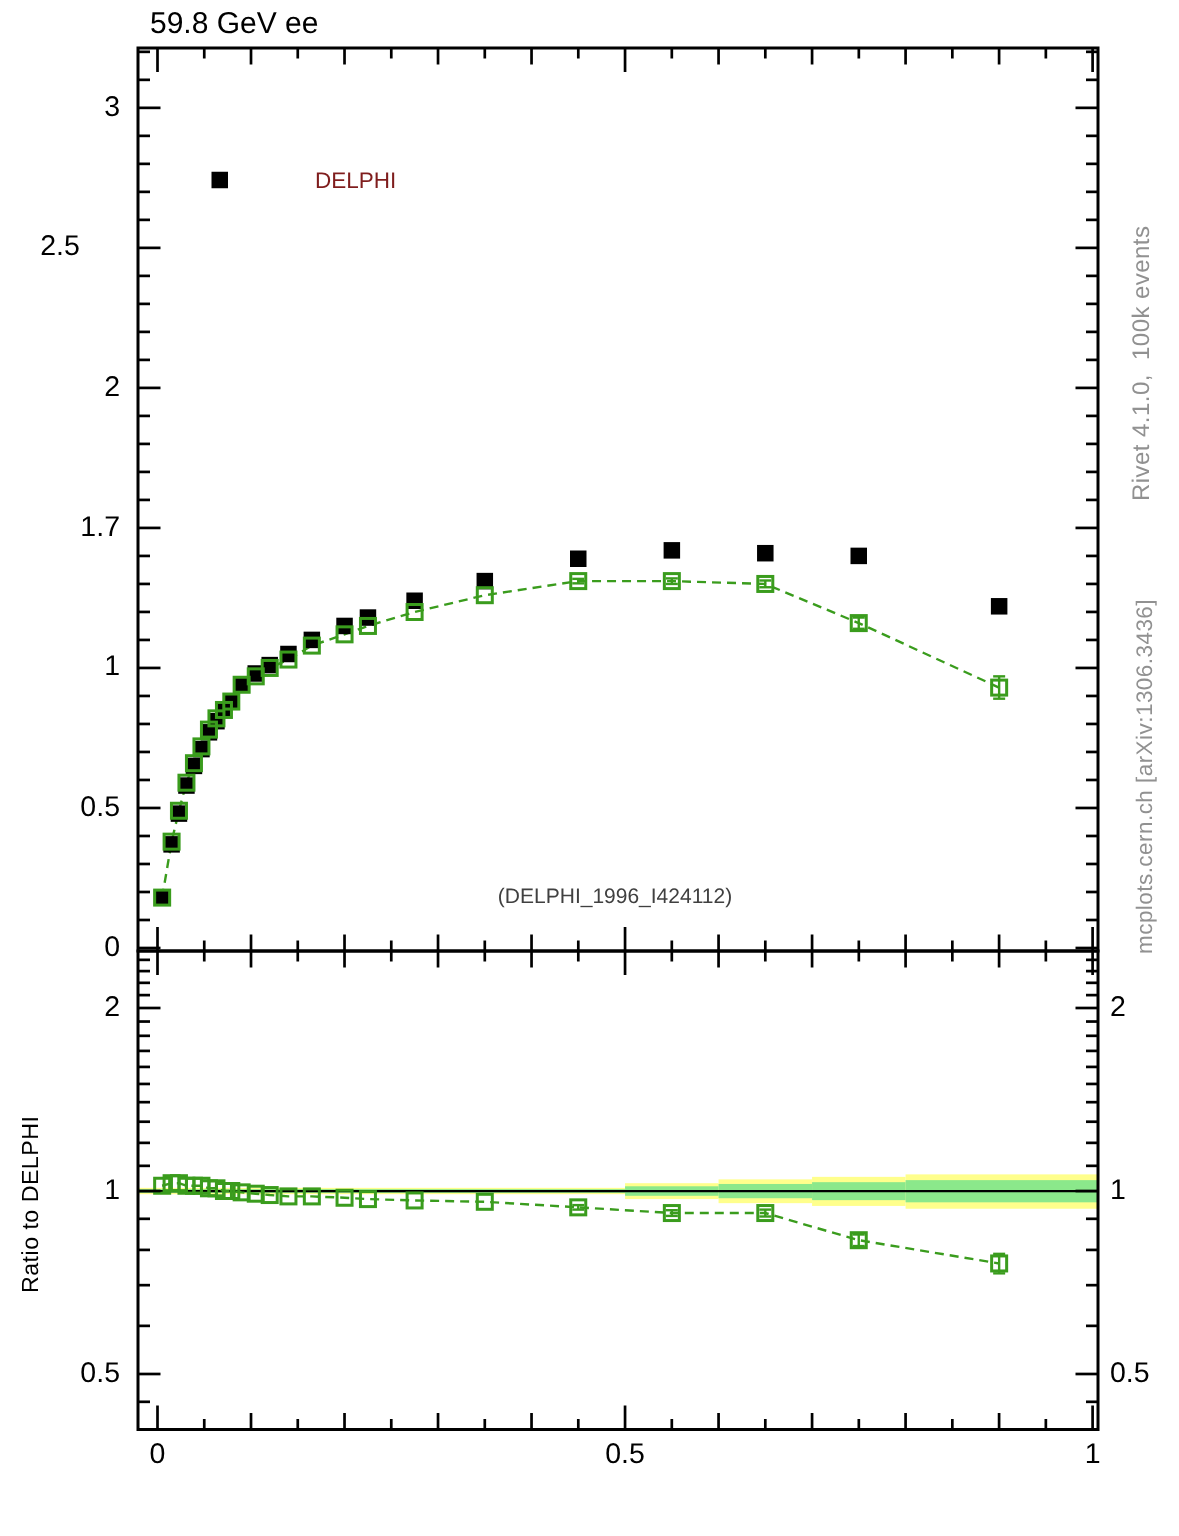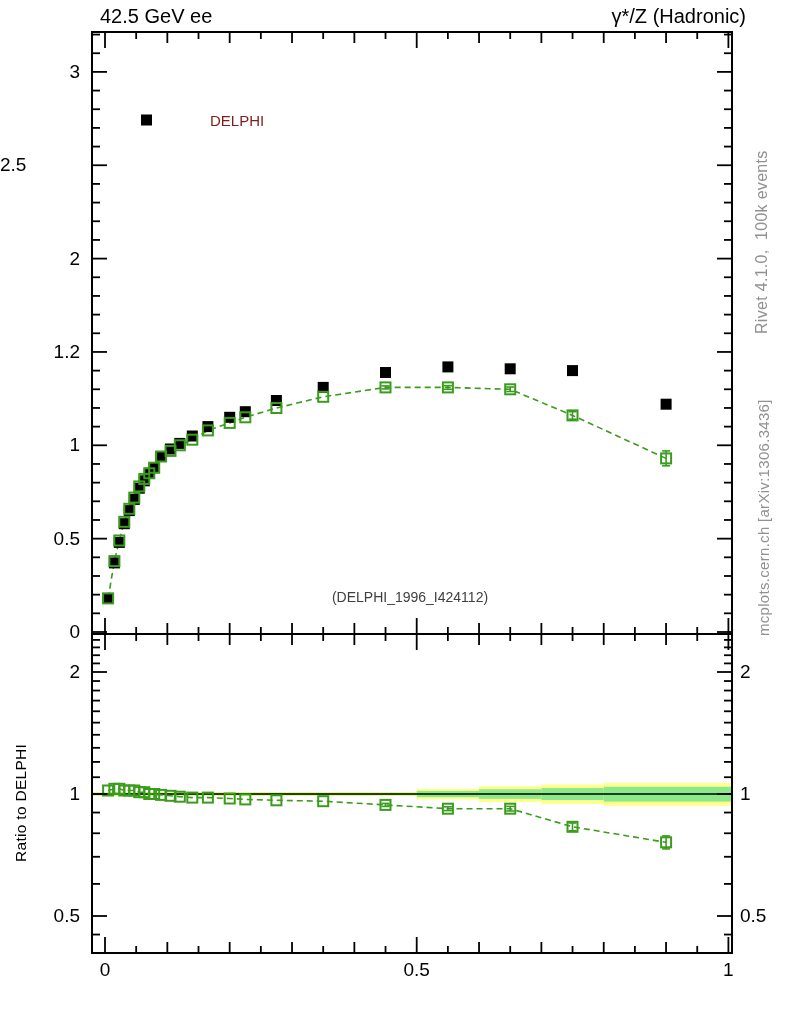--- a/index.html
+++ b/index.html
@@ -326,43 +326,42 @@
       <line x1="92" y1="916" x2="107" y2="916" stroke="#000" stroke-width="1.8"></line>
       <line x1="732" y1="916" x2="717" y2="916" stroke="#000" stroke-width="1.8"></line>
       <line x1="92" y1="794" x2="107" y2="794" stroke="#000" stroke-width="1.8"></line>
       <line x1="732" y1="794" x2="717" y2="794" stroke="#000" stroke-width="1.8"></line>
       <line x1="92" y1="672" x2="107" y2="672" stroke="#000" stroke-width="1.8"></line>
       <line x1="732" y1="672" x2="717" y2="672" stroke="#000" stroke-width="1.8"></line>
       <rect x="92" y="32" width="640" height="602" fill="none" stroke="#000000" stroke-width="2"></rect>
       <rect x="92" y="634" width="640" height="319" fill="none" stroke="#000000" stroke-width="2"></rect>
     </svg>
 
-  <div class="lbl title" style="left:100px">42.5 GeV ee</div>
-  <div class="lbl title" style="right:40px">γ*/Z (Hadronic)</div>
+  <div class="lbl title" style="left:100px">59.8 GeV ee</div>
 
   <div class="legend">
     <div class="lrow">
       <svg width="70" height="16">
         <rect id="lg-data" x="30" y="2.5" width="11" height="11" fill="#000000"></rect>
       </svg>
       <span class="llab">DELPHI</span>
     </div>
   </div>
 
   <div class="watermark">(DELPHI_1996_I424112)</div>
 
   <div class="vtext" style="left:753px;top:38px;height:296px;font-size:16px;color:#919191">Rivet 4.1.0,  100k events</div>
   <div class="vtext" style="left:755px;top:344px;height:292px;font-size:15px;color:#919191">mcplots.cern.ch [arXiv:1306.3436]</div>
   <div class="vtext" style="left:12px;top:722px;height:140px;font-size:15.5px;color:#000">Ratio to DELPHI</div>
 <div class="lbl num" style="left: 0px; width: 80px; text-align: right; top: 621px;">0</div>
     <div class="lbl num" style="left: 0px; width: 80px; text-align: right; top: 527.65px;">0.5</div>
     <div class="lbl num" style="left: 0px; width: 80px; text-align: right; top: 434.3px;">1</div>
-    <div class="lbl num" style="left: 0px; width: 80px; text-align: right; top: 340.95px;">1.2</div>
+    <div class="lbl num" style="left: 0px; width: 80px; text-align: right; top: 340.95px;">1.7</div>
     <div class="lbl num" style="left: 0px; width: 80px; text-align: right; top: 247.6px;">2</div>
-    <div class="lbl num" style="left: 0px; width: 80px; text-align: left; top: 154.25px;">2.5</div>
+    <div class="lbl num" style="left: 0px; width: 80px; text-align: center; top: 154.25px;">2.5</div>
     <div class="lbl num" style="left: 0px; width: 80px; text-align: right; top: 60.9px;">3</div>
     <div class="lbl num" style="left: 0px; width: 80px; text-align: right; top: 905px;">0.5</div>
     <div class="lbl num" style="left: 740px; width: 60px; text-align: left; top: 905px;">0.5</div>
     <div class="lbl num" style="left: 0px; width: 80px; text-align: right; top: 783px;">1</div>
     <div class="lbl num" style="left: 740px; width: 60px; text-align: left; top: 783px;">1</div>
     <div class="lbl num" style="left: 0px; width: 80px; text-align: right; top: 661px;">2</div>
     <div class="lbl num" style="left: 740px; width: 60px; text-align: left; top: 661px;">2</div>
     <div class="lbl num" style="left: 75px; width: 60px; text-align: center; top: 959px;">0</div>
     <div class="lbl num" style="left: 386.7px; width: 60px; text-align: center; top: 959px;">0.5</div>
     <div class="lbl num" style="left: 698.4px; width: 60px; text-align: center; top: 959px;">1</div>

